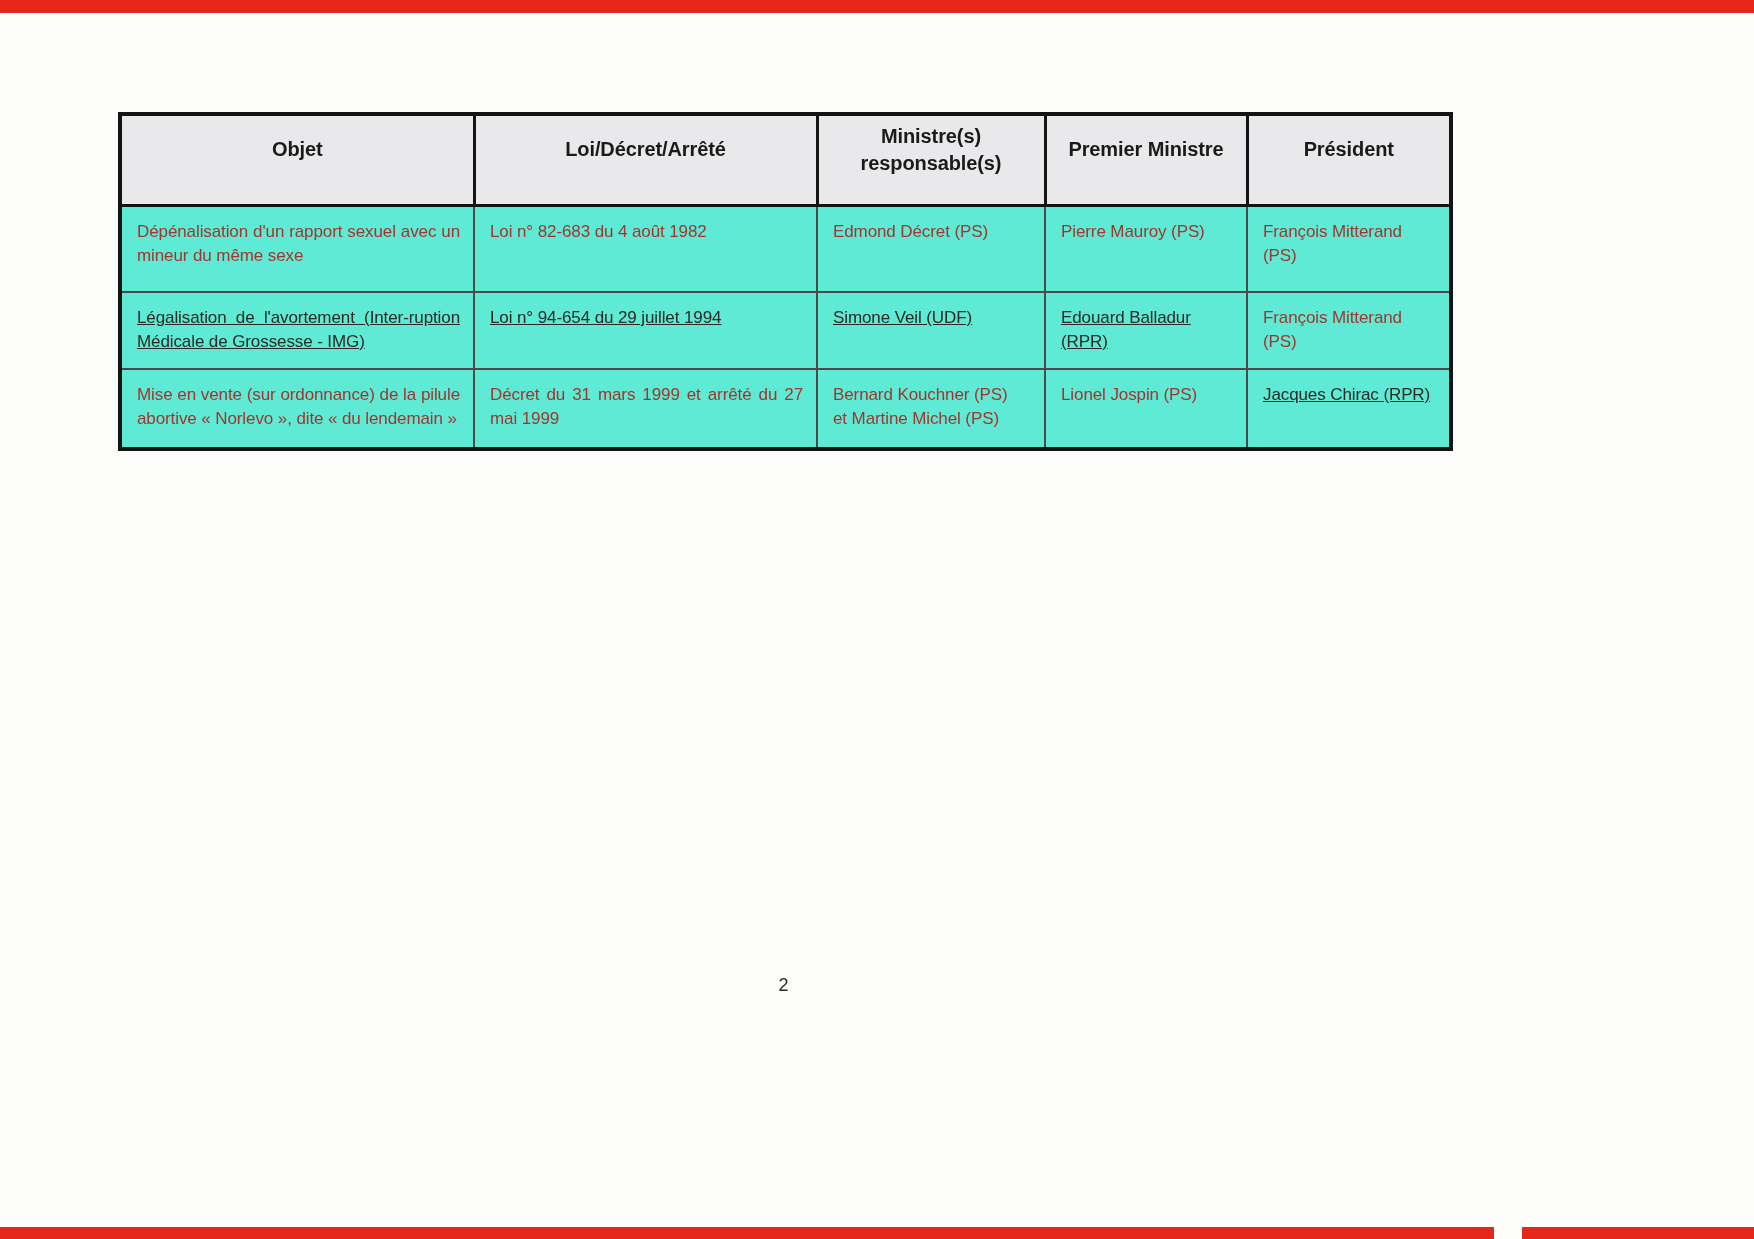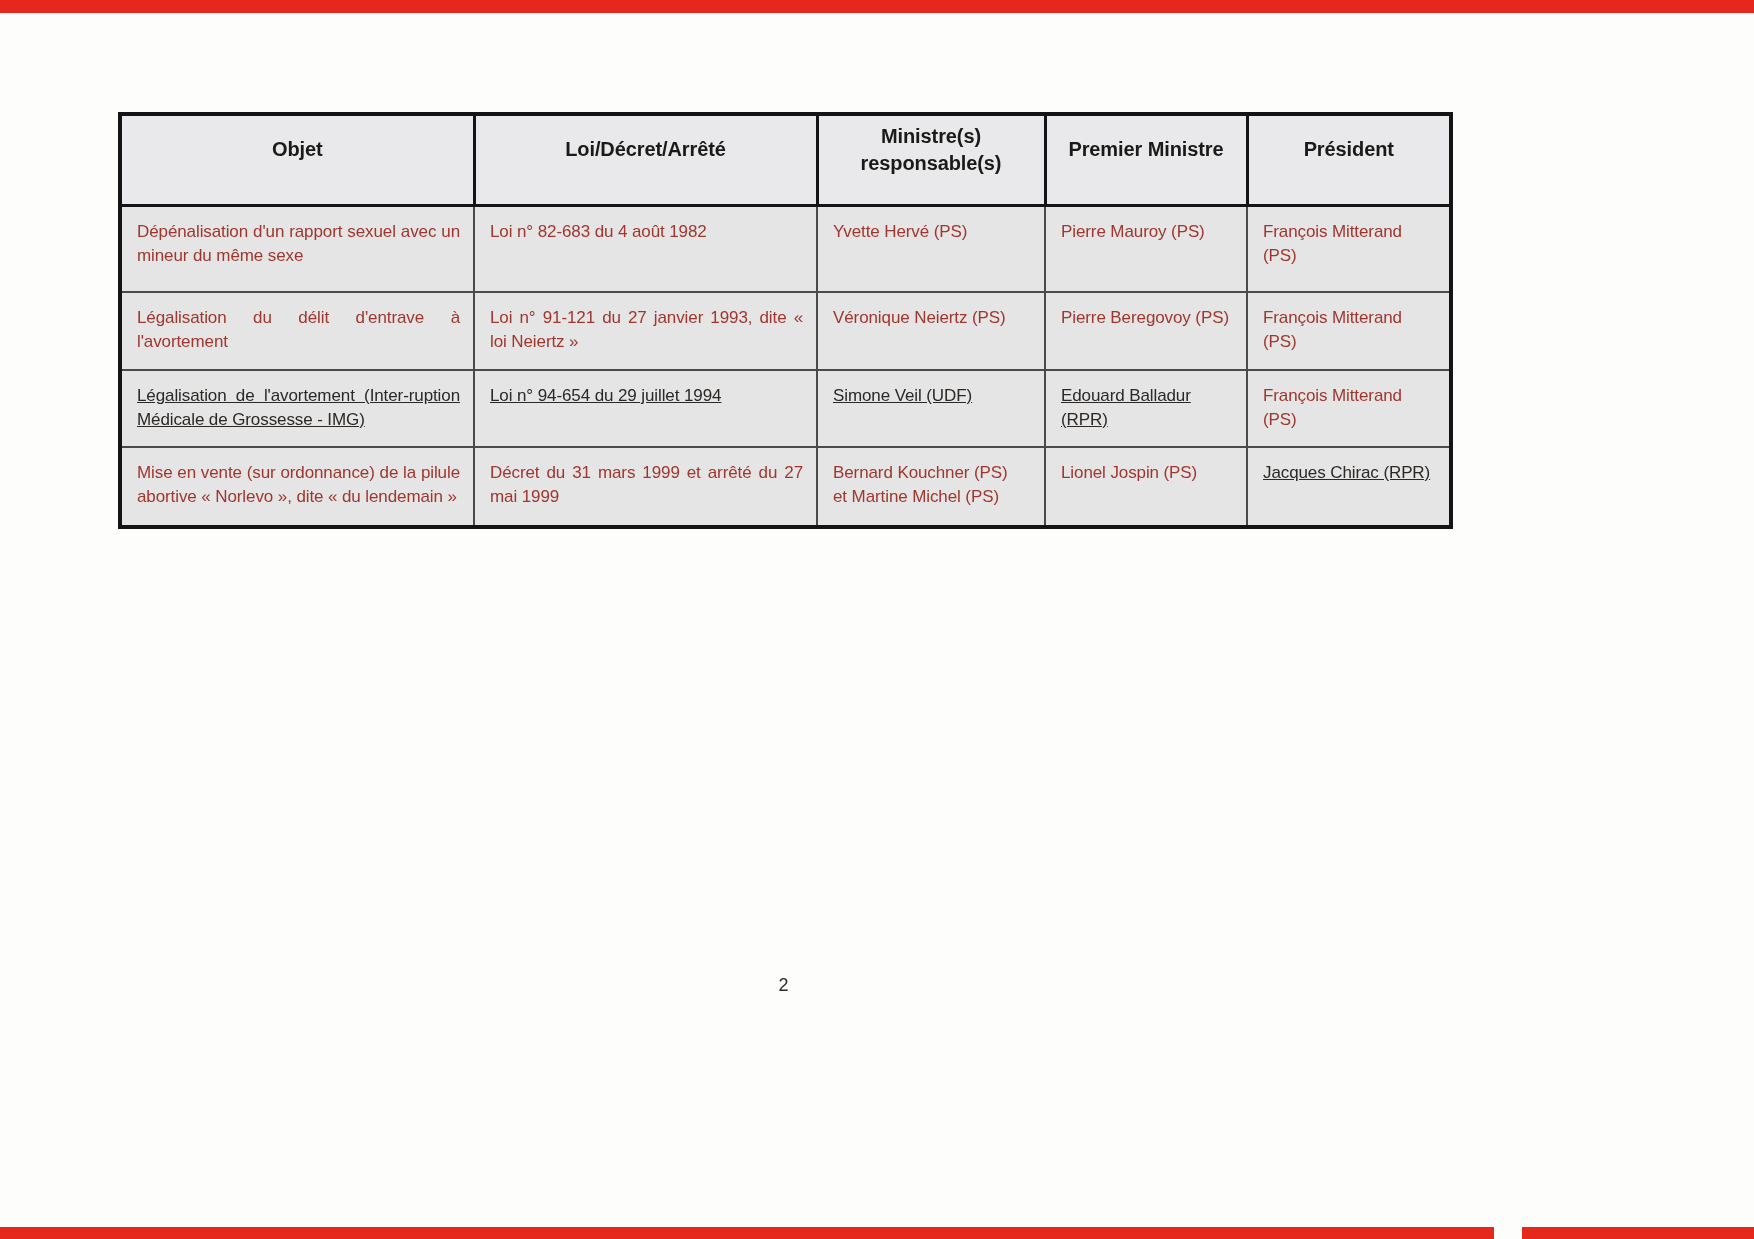--- a/index.html
+++ b/index.html
@@ -60,21 +60,21 @@
     padding: 6px 8px 26px 8px;
     letter-spacing: -0.1px;
   }
   .doc-table td {
     border: 2px solid #4a4a4a;
     vertical-align: top;
     padding: 13px 13px 10px 15px;
     font-size: 17px;
     line-height: 24px;
     letter-spacing: -0.1px;
-    background: #e5e5e5;
+    background: #5eead4;
   }
   .doc-table td.just { text-align: justify; }
   .doc-table td.pre { white-space: pre-line; }
   td[data-color="red"] { color: #a0372f; }
   td[data-color="black"] { color: #2b2825; text-decoration: underline; }
   .row-h1 { height: 87px; }
   .row-h2 { height: 78px; }
   .row-h3 { height: 78px; }
   .row-h4 { height: 78px; }
   .row-h5 { height: 77px; }
@@ -113,30 +113,22 @@
         <th>Loi/Décret/Arrêté</th>
         <th>Ministre(s) responsable(s)</th>
         <th>Premier Ministre</th>
         <th>Président</th>
       </tr>
     </thead>
     <tbody>
       <tr class="row-h1">
         <td class="just" data-color="red">Dépénalisation d'un rapport sexuel avec un mineur du même sexe</td>
         <td class="just" data-color="red">Loi n° 82-683 du 4 août 1982</td>
-        <td class="pre" data-color="red">Yvette Hervé (PS)</td>
+        <td class="pre" data-color="red">Edmond Décret (PS)</td>
         <td class="pre" data-color="red">Pierre Mauroy (PS)</td>
-        <td class="pre" data-color="red">François Mitterand
-(PS)</td>
-      </tr>
-      <tr class="row-h4">
-        <td class="just" data-color="red">Légalisation du délit d'entrave à l'avortement</td>
-        <td class="just" data-color="red">Loi n° 91-121 du 27 janvier 1993, dite « loi Neiertz »</td>
-        <td class="pre" data-color="red">Véronique Neiertz (PS)</td>
-        <td class="pre" data-color="red">Pierre Beregovoy (PS)</td>
         <td class="pre" data-color="red">François Mitterand
 (PS)</td>
       </tr>
       <tr class="row-h5">
         <td class="just" data-color="black">Légalisation de l'avortement (Inter-ruption Médicale de Grossesse - IMG)</td>
         <td class="just" data-color="black">Loi n° 94-654 du 29 juillet 1994</td>
         <td class="pre" data-color="black">Simone Veil (UDF)</td>
         <td class="pre" data-color="black">Edouard Balladur
 (RPR)</td>
         <td class="pre" data-color="red">François Mitterand

